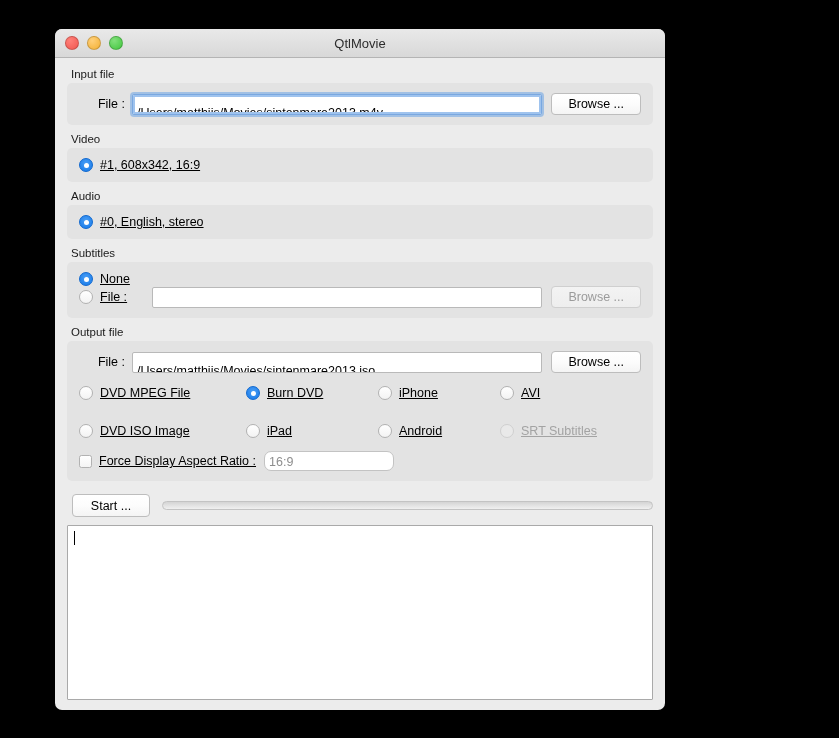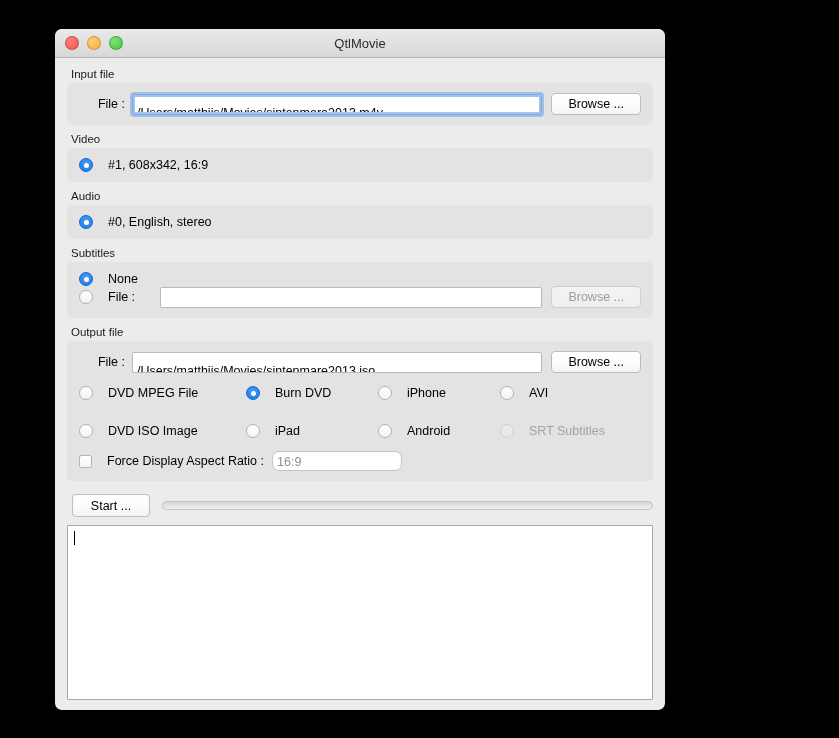--- a/index.html
+++ b/index.html
@@ -165,22 +165,23 @@
     border-radius: 50%;
     background: #ffffff;
   }
   .radio.disabled {
     background: #e9e9e9;
     border-color: #cfcfcf;
   }
   .radio-label {
     font-size: 12.5px;
     color: #000;
-    margin-left: 15px;
+    margin-left: 7px;
     white-space: nowrap;
+    text-decoration: underline;
   }
   .radio-label.disabled { color: #a3a3a3; }
 
   .checkbox {
     width: 13px;
     height: 13px;
     border-radius: 2.5px;
     background: linear-gradient(to bottom, #ffffff, #f4f4f4);
     border: 1px solid #b2b2b2;
     box-sizing: border-box;

